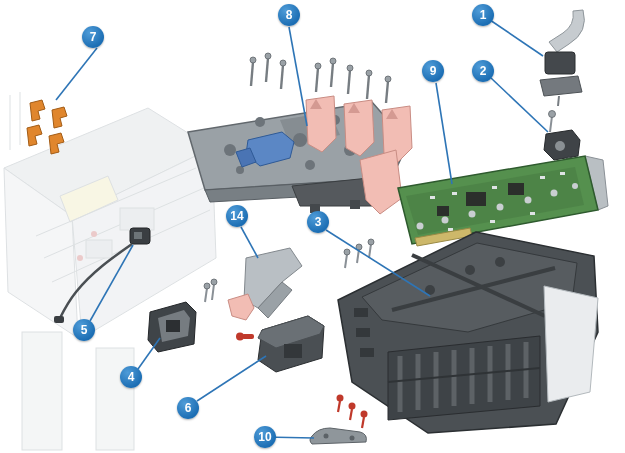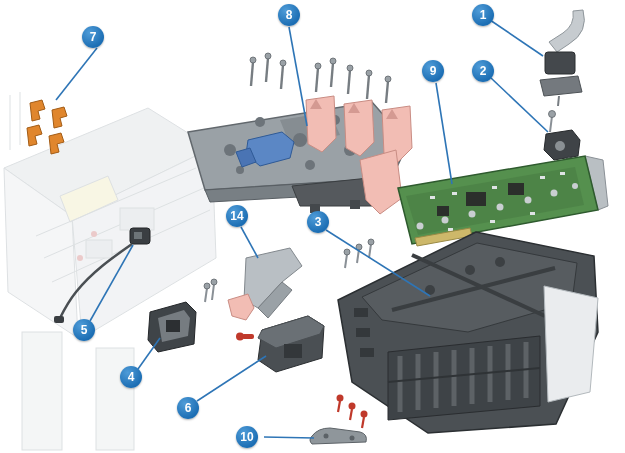--- a/index.html
+++ b/index.html
@@ -266,16 +266,16 @@
 
   <div class="callout" style="left:472px;top:4px">1</div>
   <div class="callout" style="left:472px;top:60px">2</div>
   <div class="callout" style="left:307px;top:211px">3</div>
   <div class="callout" style="left:120px;top:366px">4</div>
   <div class="callout" style="left:73px;top:319px">5</div>
   <div class="callout" style="left:177px;top:397px">6</div>
   <div class="callout" style="left:82px;top:26px">7</div>
   <div class="callout" style="left:278px;top:4px">8</div>
   <div class="callout" style="left:422px;top:60px">9</div>
-  <div class="callout" style="left:236px;top:426px">10</div>
+  <div class="callout" style="left:254px;top:426px">10</div>
   <div class="callout" style="left:226px;top:205px">14</div>
 
 </div>
 
 </body></html>

